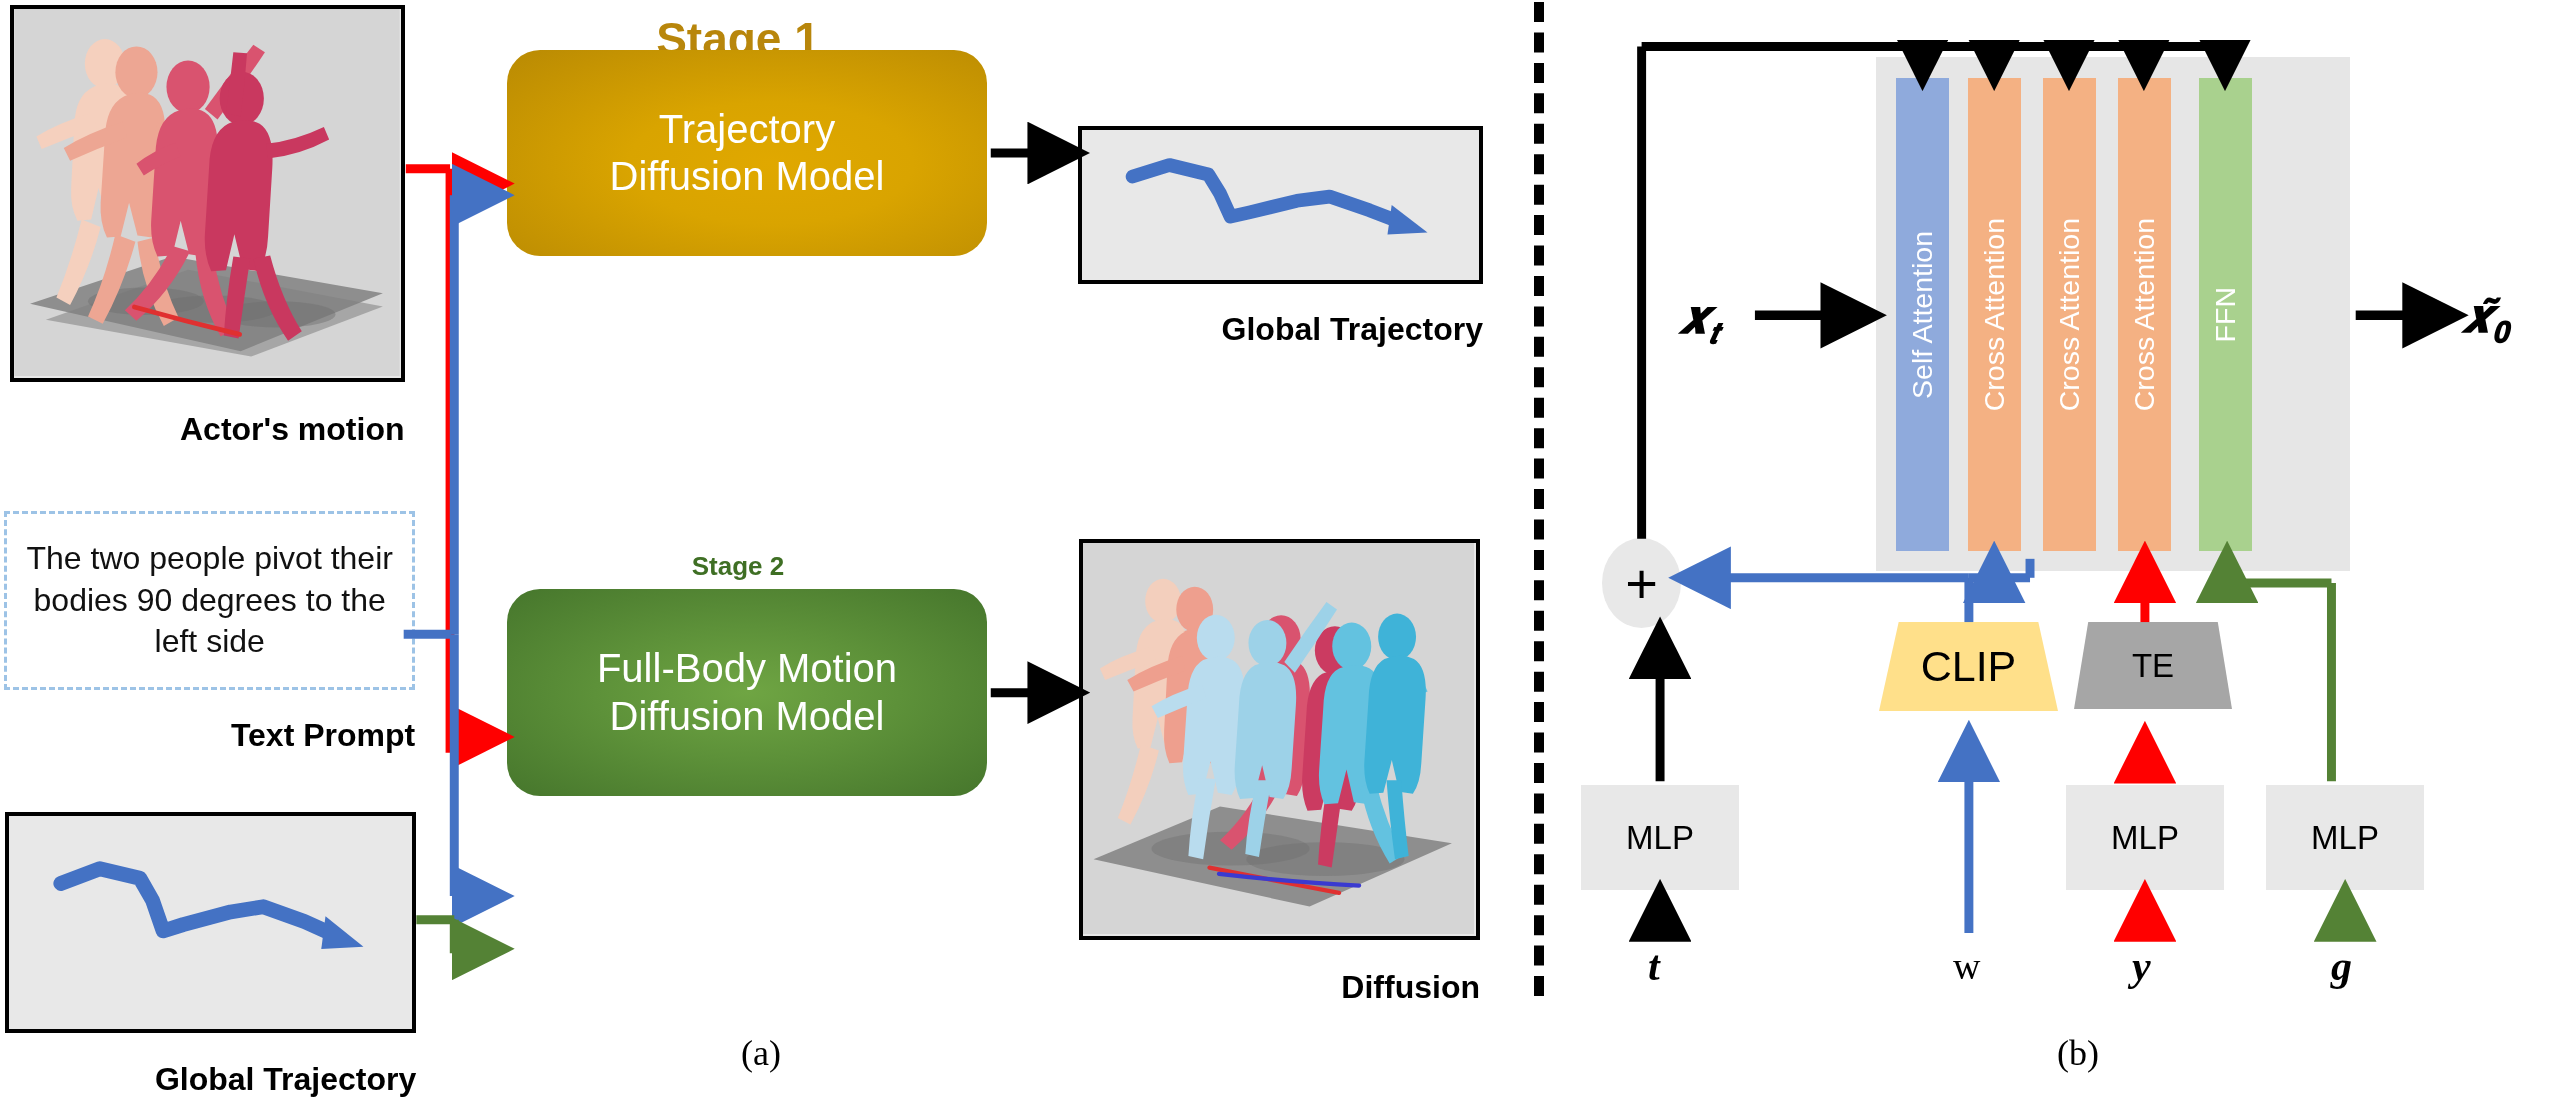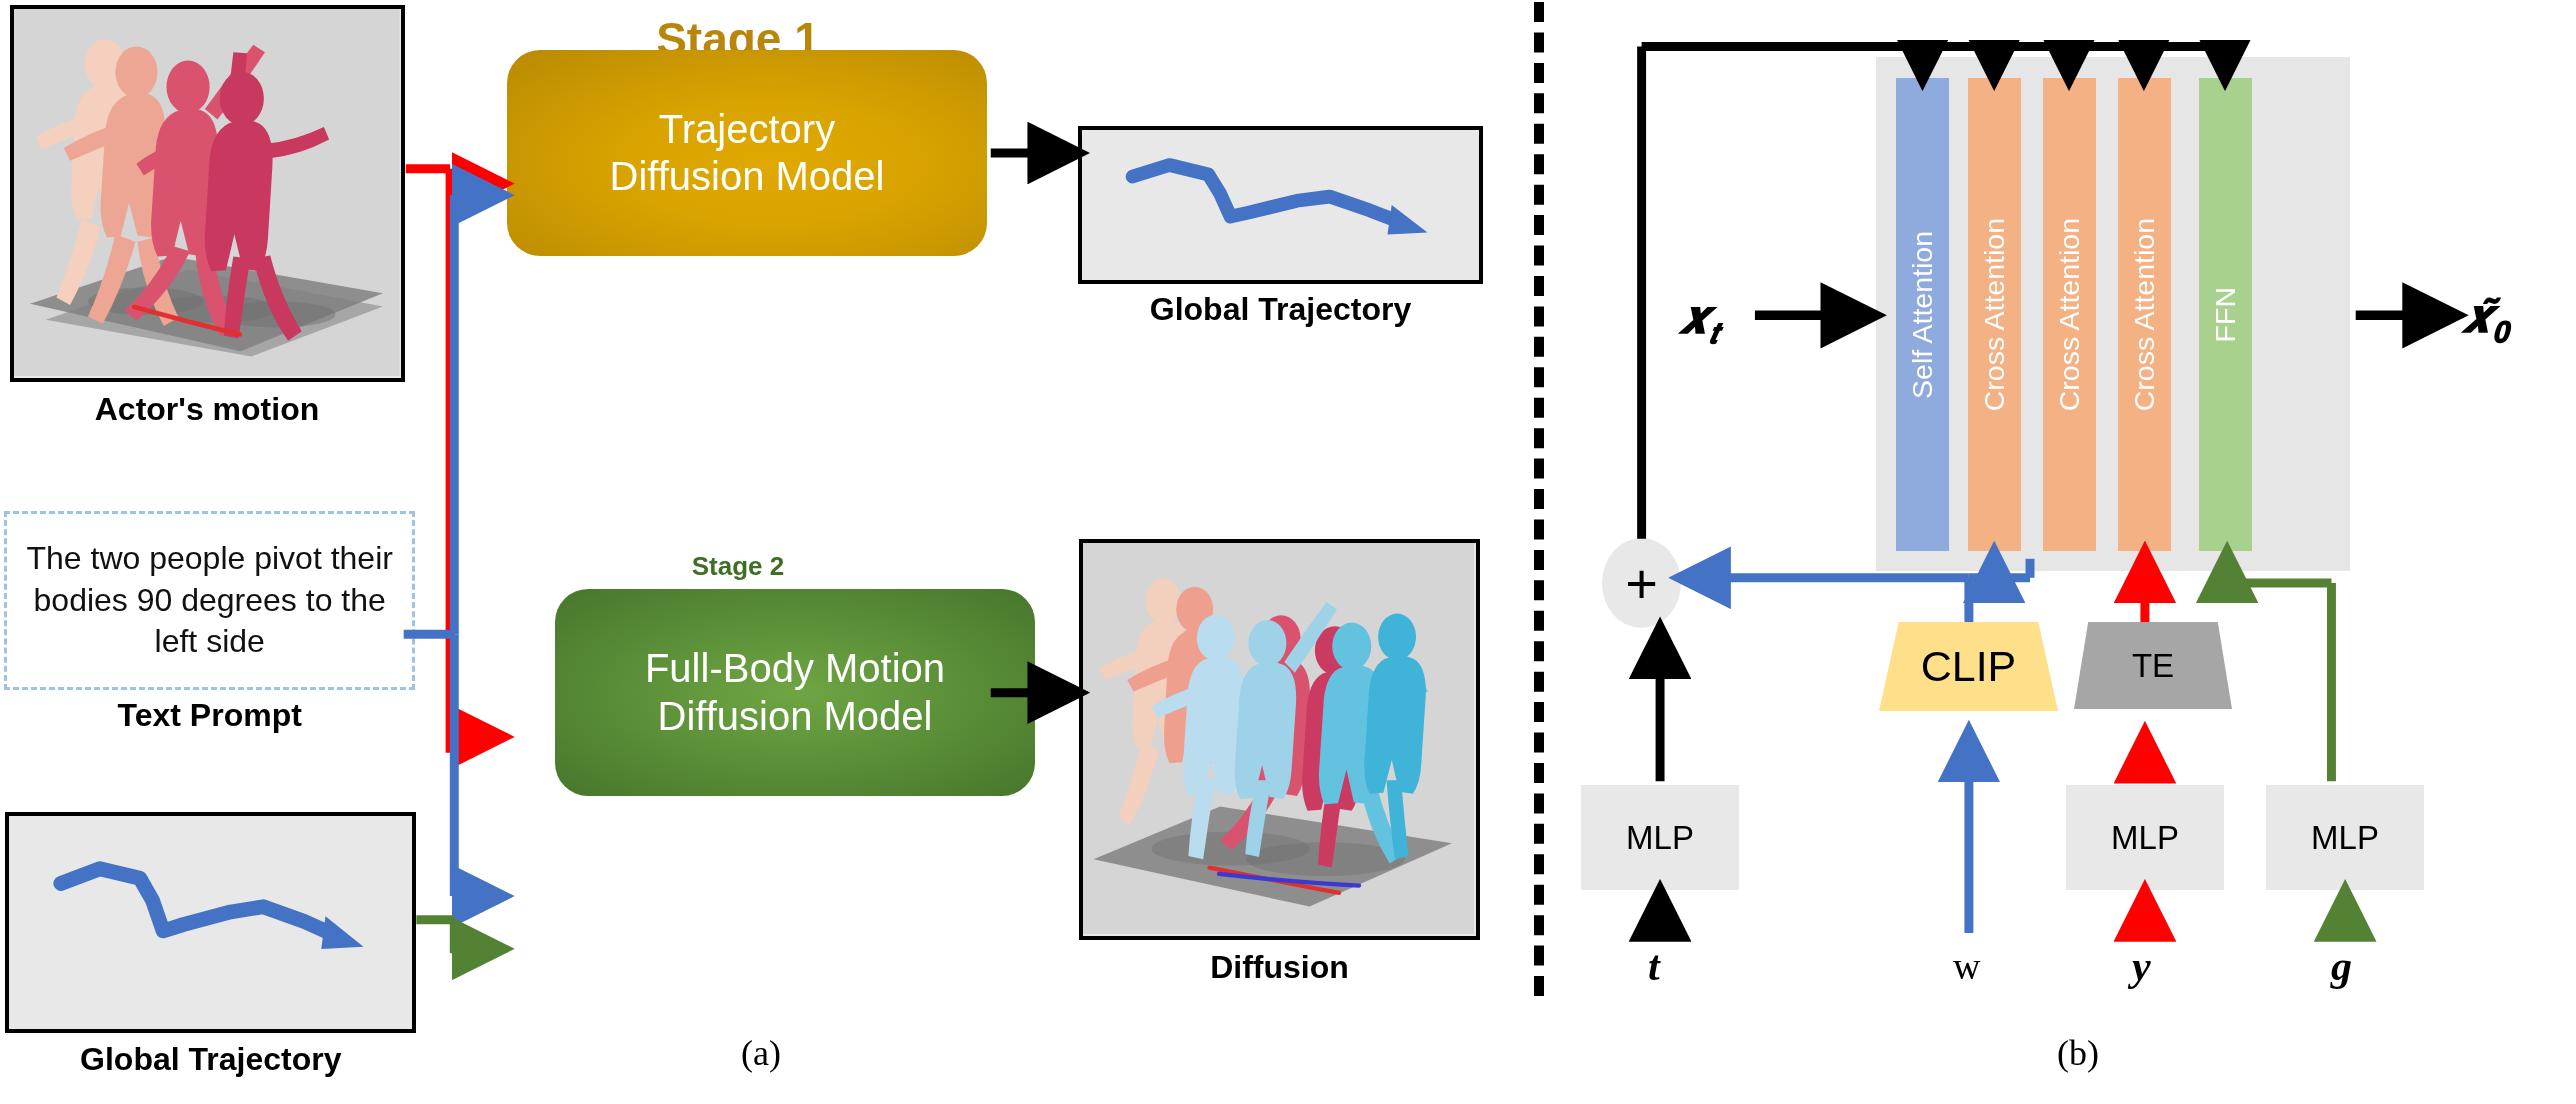--- a/index.html
+++ b/index.html
@@ -1,29 +1,29 @@
 <!DOCTYPE html>
 <html style="font-size:8.4px"><head>
 <meta charset="utf-8">
 <style>
   html,body{margin:0;padding:0;background:#ffffff;}
   body{width:2576px;height:1105px;position:relative;overflow:hidden;
        font-family:"Liberation Sans",sans-serif;color:#000;}
 
   
   .panel{position:absolute;border:4.7px solid #000;background:#e8e8e8;box-sizing:border-box;}
-  .panel-caption{position:absolute;text-align:center;font-weight:bold;color:#000;
-                 font-family:"Liberation Sans",sans-serif;white-space:nowrap;}
+  .panel-caption{position:absolute;text-align:right;font-weight:bold;color:#000;
+                 font-family:"Liberation Sans",sans-serif;white-space:nowrap;margin-top:20px;}
 
   
   .stage-box{position:absolute;border-radius:33px;box-sizing:border-box;
              display:flex;align-items:center;justify-content:center;text-align:center;
              color:#fff;line-height:1.18;font-weight:400;}
   .stage-gold{background:radial-gradient(ellipse at 55% 55%, #e0a800 0%, #d9a400 38%, #b98a03 100%);}
-  .stage-green{background:radial-gradient(ellipse at 50% 50%, #6fa543 0%, #5d9139 45%, #46762c 100%);margin-left:48px;}
+  .stage-green{background:radial-gradient(ellipse at 50% 50%, #6fa543 0%, #5d9139 45%, #46762c 100%);}
   .stage-title{position:absolute;text-align:center;white-space:nowrap;font-weight:bold;}
 
   
   .prompt-box{position:absolute;box-sizing:border-box;border:3.2px dashed #9dc3e6;background:#fff;
               display:flex;align-items:center;justify-content:center;text-align:center;
               font-family:"Liberation Sans",sans-serif;line-height:1.30;color:#111;}
 
   
   .divider{position:absolute;width:0;border-left:10.5px dashed #000;}
 

